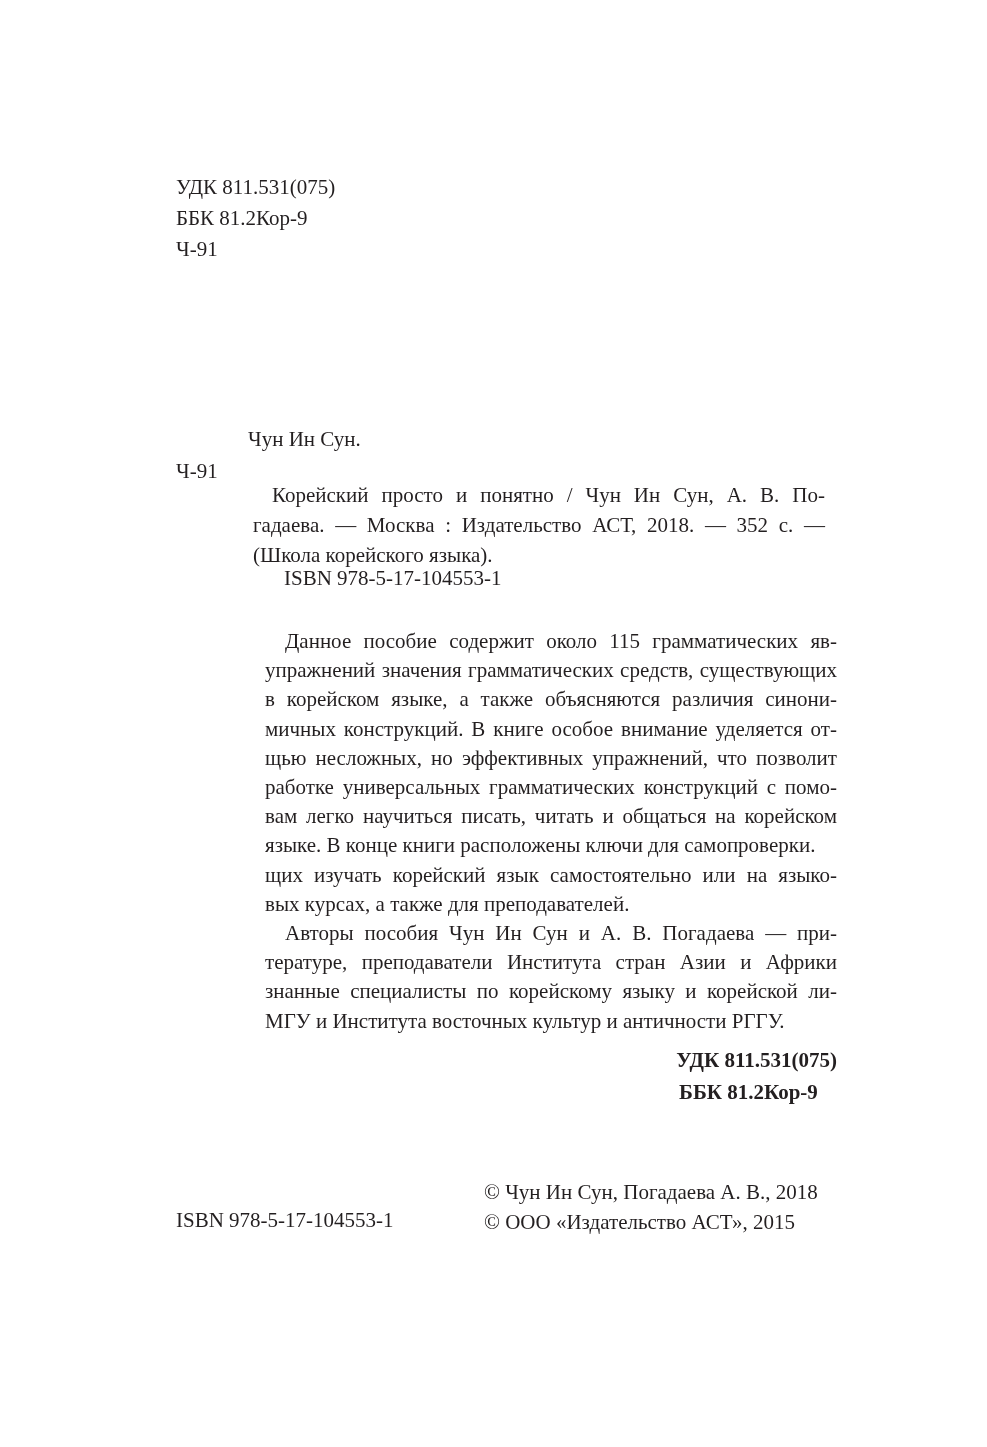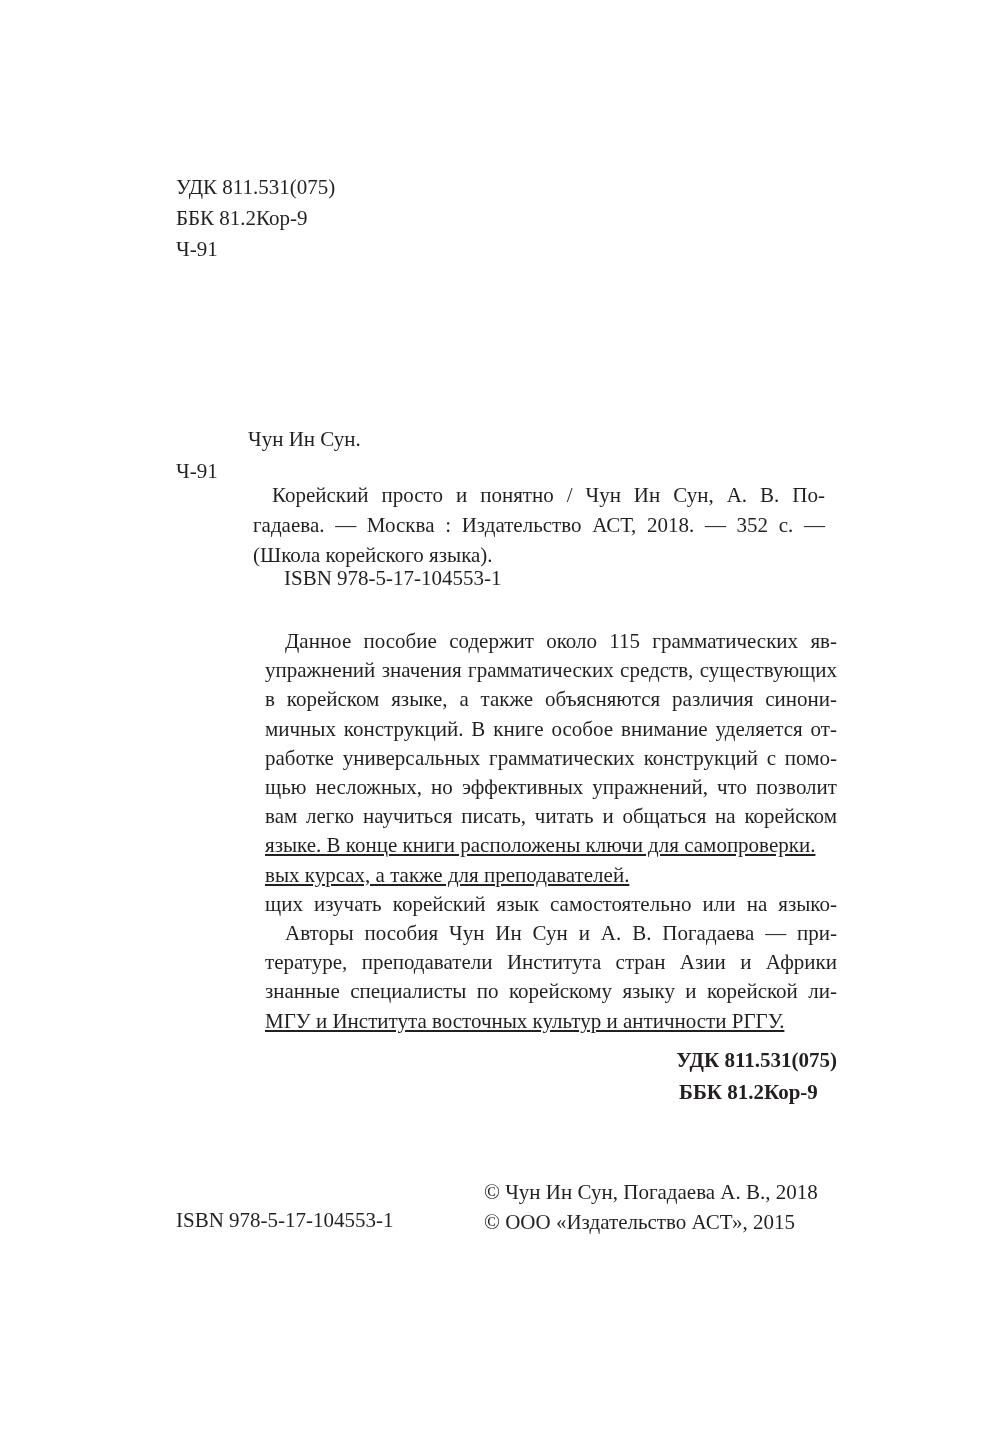--- a/index.html
+++ b/index.html
@@ -35,21 +35,21 @@
     #isbn-main { left: 284px; top: 563px; line-height: 30px; }
 
     
     #annotation { left: 265px; top: 601px; width: 572px; margin-top: 26px; }
     #annotation .line {
       line-height: 29.2px;
       text-align: justify;
       text-align-last: justify;
     }
     #annotation .line.indent { padding-left: 20px; }
-    #annotation .line.last { text-align-last: left; text-decoration: underline; }
+    #annotation .line.last { text-align-last: left; }
 
     
     #codes-bold {
       left: 600px; top: 1044px; width: 237px;
       text-align: right; font-weight: bold;
     }
     #codes-bold .line { line-height: 32px; }
     #codes-bold .line:last-child { text-align: left; padding-left: 79px; }
 
     
@@ -76,28 +76,28 @@
 </div>
 
 <div id="isbn-main" class="abs">ISBN 978-5-17-104553-1</div>
 
 <div id="annotation" class="abs">
   <div>
     <div class="line indent">Данное пособие содержит около 115 грамматических яв-</div>
     <div class="line">упражнений значения грамматических средств, существующих</div>
     <div class="line">в корейском языке, а также объясняются различия синони-</div>
     <div class="line">мичных конструкций. В книге особое внимание уделяется от-</div>
+    <div class="line">щью несложных, но эффективных упражнений, что позволит</div>
     <div class="line">работке универсальных грамматических конструкций с помо-</div>
-    <div class="line">щью несложных, но эффективных упражнений, что позволит</div>
     <div class="line">вам легко научиться писать, читать и общаться на корейском</div>
     <div class="line last">языке. В конце книги расположены ключи для самопроверки.</div>
   </div>
   <div>
+    <div class="line">щих изучать корейский язык самостоятельно или на языко-</div>
     <div class="line last">вых курсах, а также для преподавателей.</div>
-    <div class="line">щих изучать корейский язык самостоятельно или на языко-</div>
   </div>
   <div>
     <div class="line indent">Авторы пособия Чун Ин Сун и А. В. Погадаева — при-</div>
     <div class="line">тературе, преподаватели Института стран Азии и Африки</div>
     <div class="line">знанные специалисты по корейскому языку и корейской ли-</div>
     <div class="line last">МГУ и Института восточных культур и античности РГГУ.</div>
   </div>
 </div>
 
 <div id="codes-bold" class="abs">

